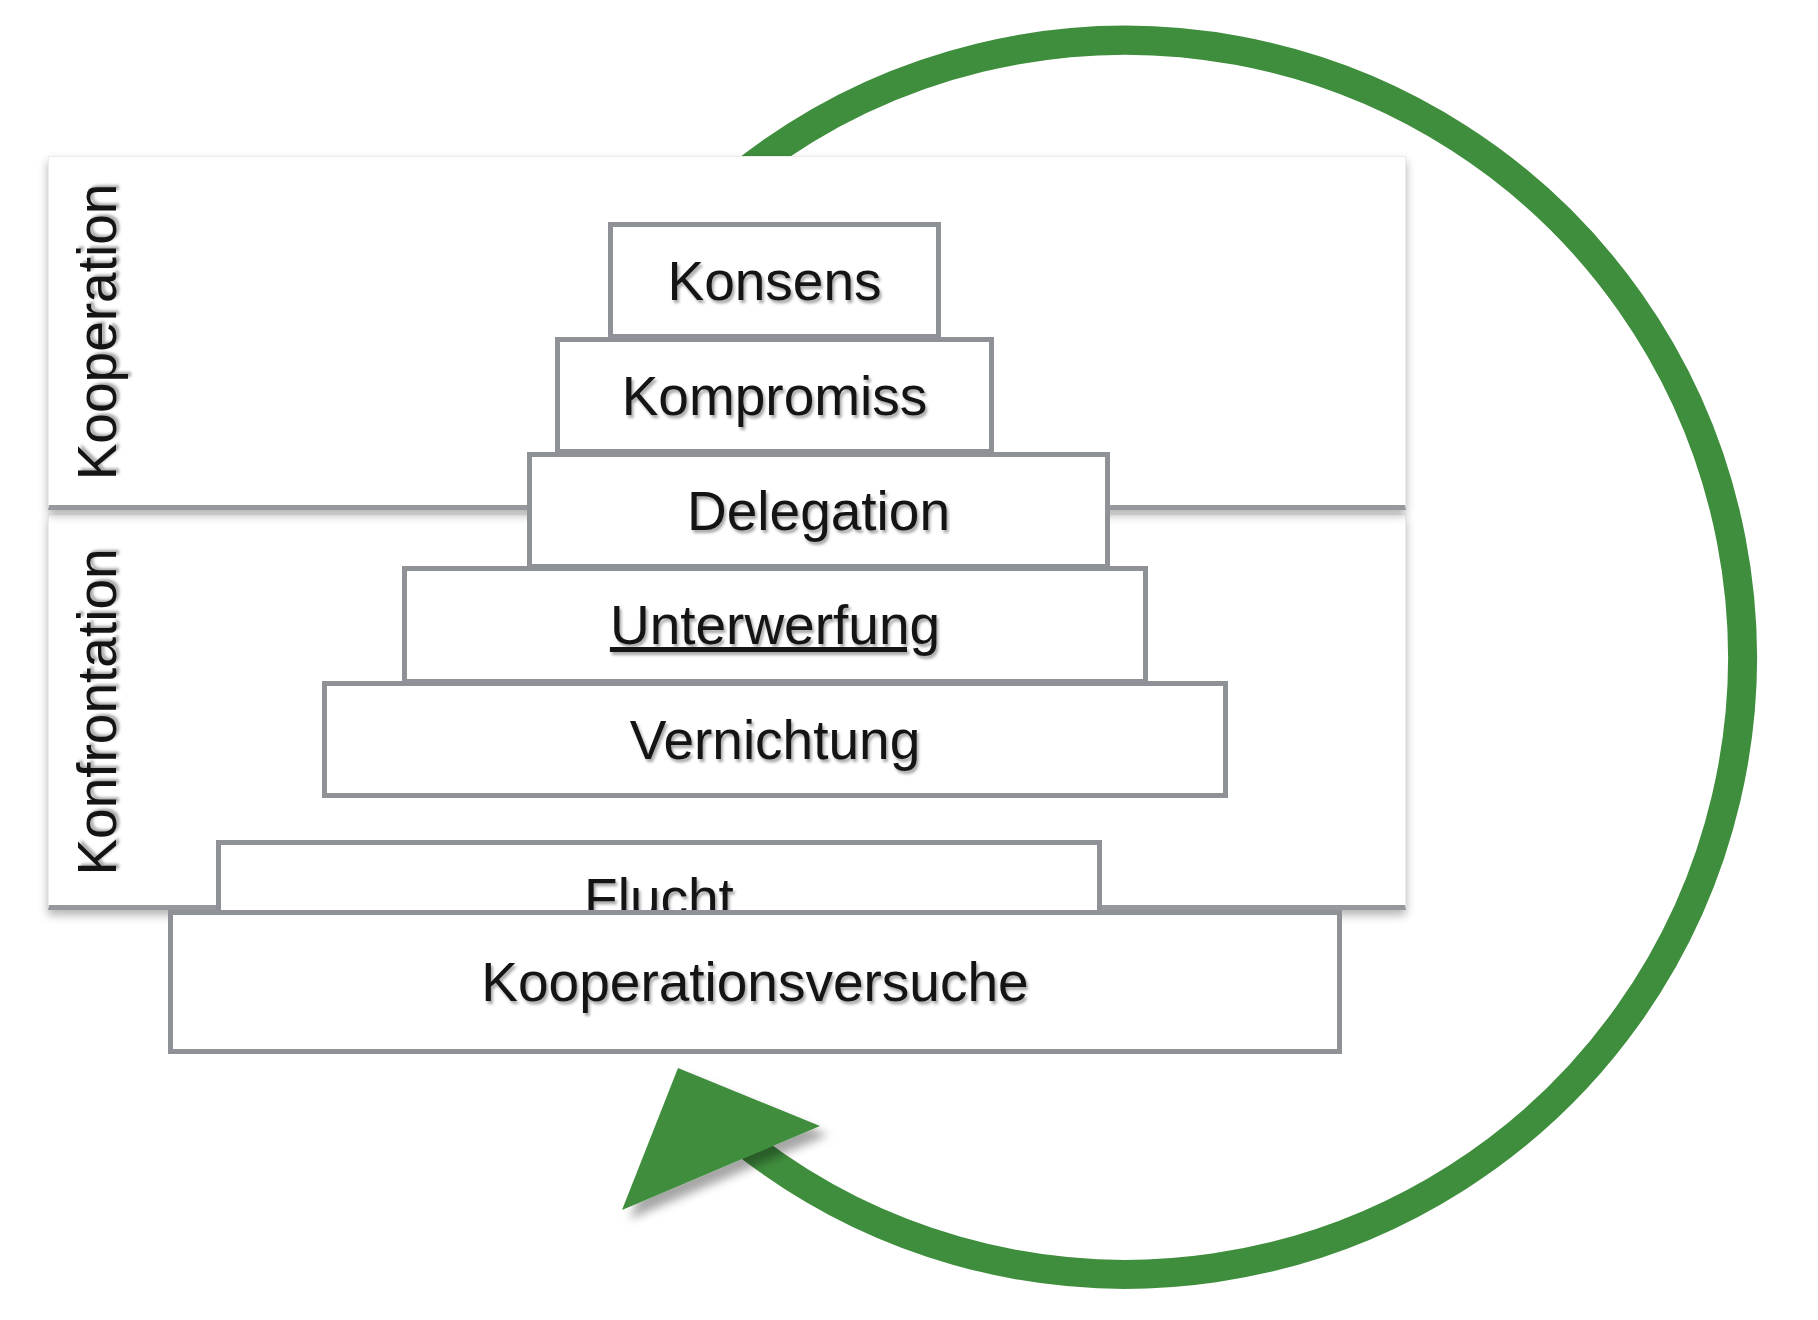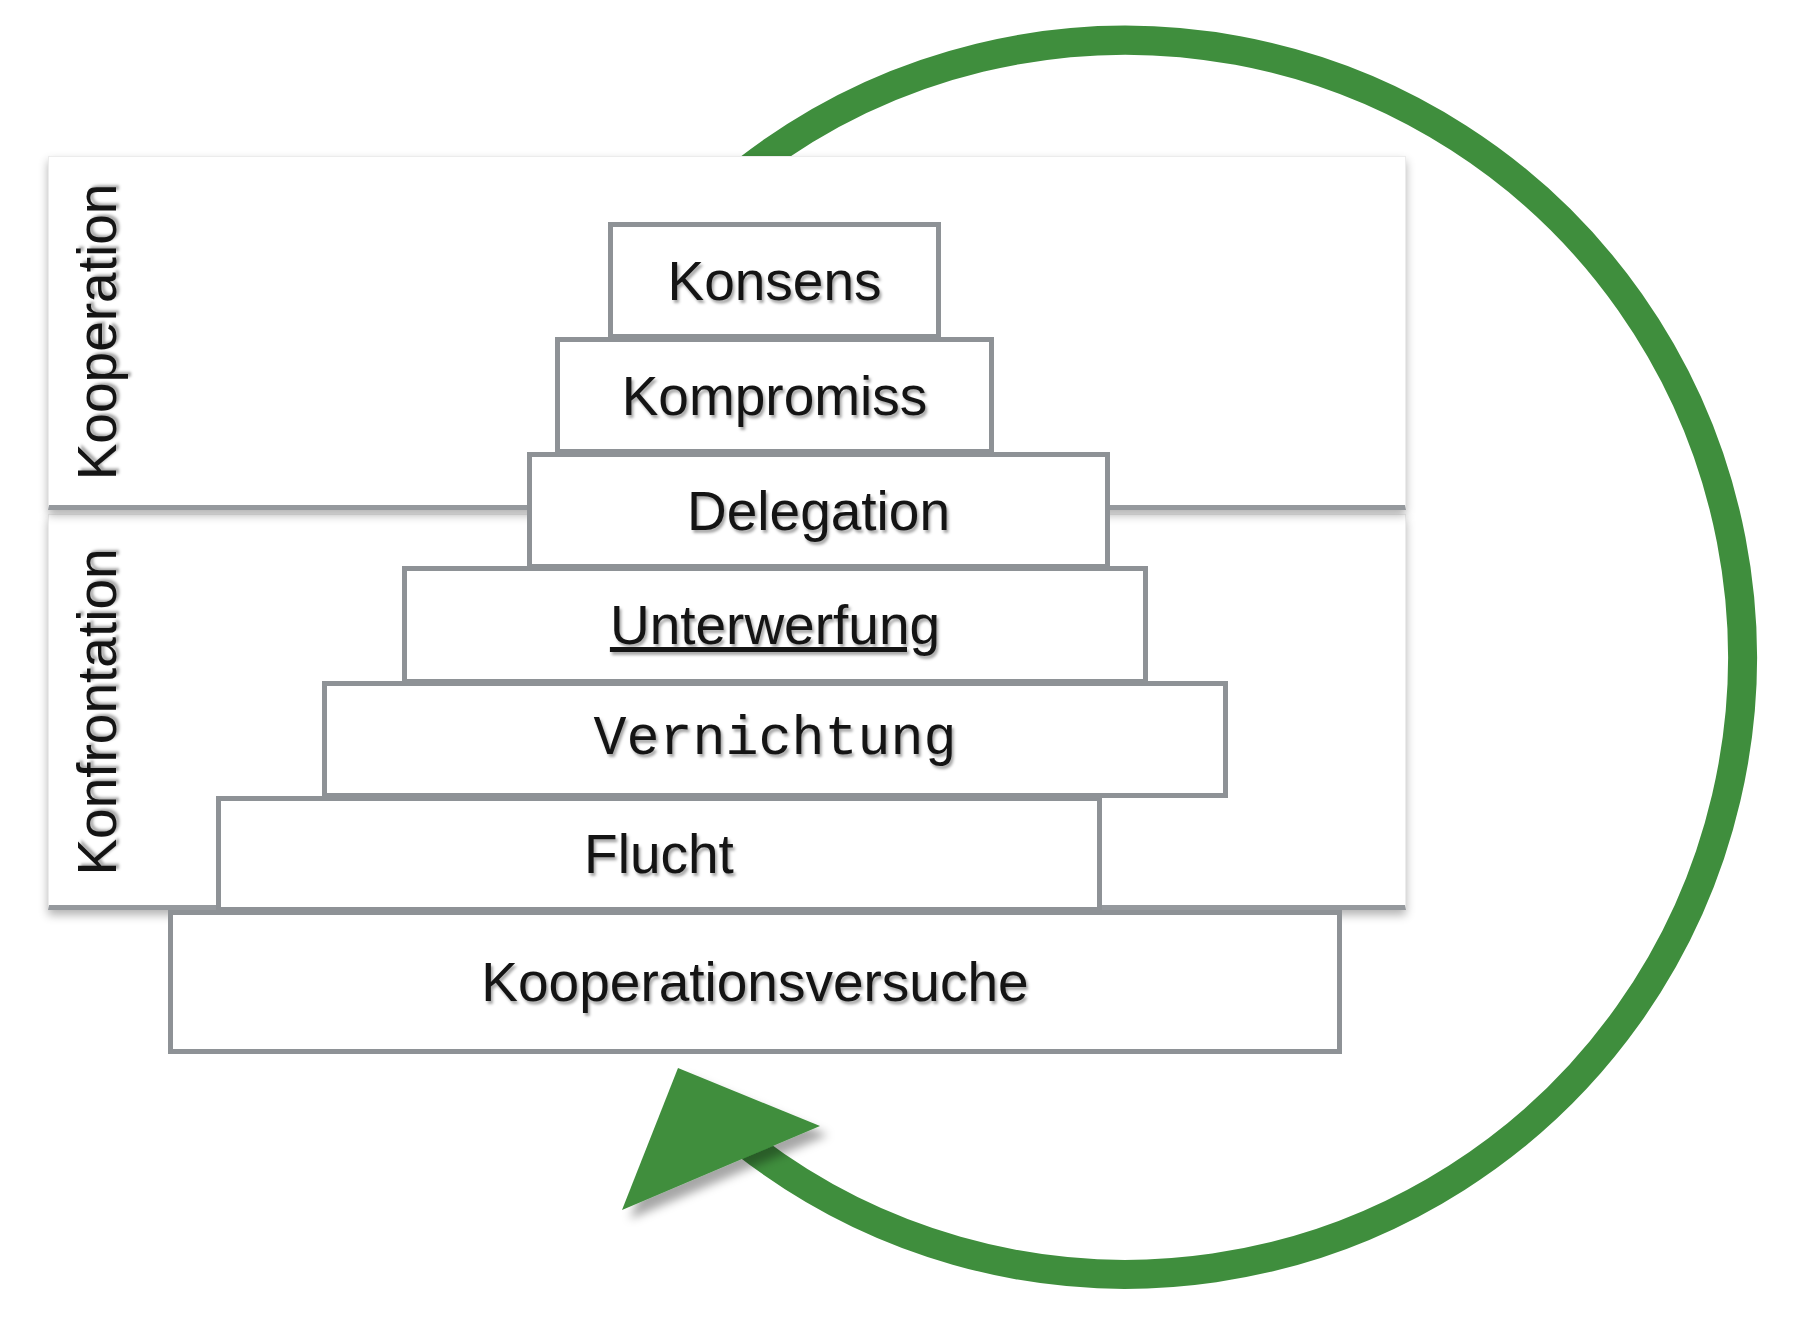--- a/index.html
+++ b/index.html
@@ -58,22 +58,22 @@
     align-items: center;
     justify-content: center;
     font-size: 55px;
     color: var(--text-color);
     text-shadow: 2px 3px 3px rgba(0,0,0,0.35);
   }
   #lvl-konsens      { left: 608px; top: 222px; width: 333px;  height: 117px; }
   #lvl-kompromiss   { left: 555px; top: 337px; width: 439px;  height: 117px; }
   #lvl-delegation   { left: 483px; top: 452px; width: 583px;  height: 117px; margin-left: 44px; }
   #lvl-unterwerfung { left: 402px; top: 566px; width: 746px;  height: 118px; text-decoration: underline; }
-  #lvl-vernichtung  { left: 322px; top: 681px; width: 906px;  height: 117px; font-family: Liberation Mono, monospace; }
-  #lvl-flucht       { left: 216px; top: 796px; width: 886px; height: 116px; }
+  #lvl-vernichtung  { left: 322px; top: 681px; width: 906px;  height: 117px; }
+  #lvl-flucht       { left: 216px; top: 840px; width: 886px; height: 116px; }
   #lvl-koopversuche { left: 168px; top: 910px; width: 1174px; height: 144px; }
 </style>
 </head>
 <body>
 
 <div class="stage">
 
   <svg class="arrow-svg" width="1818" height="1320" viewBox="0 0 1818 1320">
     <defs>
       <filter id="ds" x="-40%" y="-40%" width="180%" height="180%">

